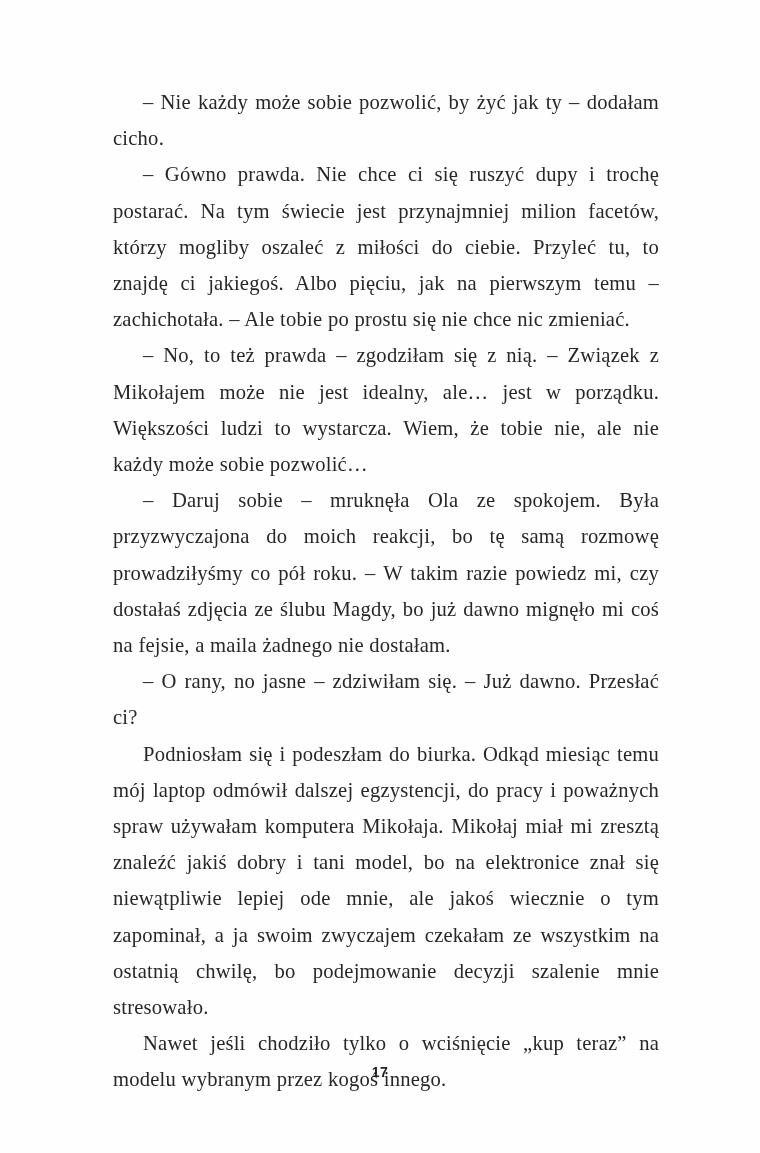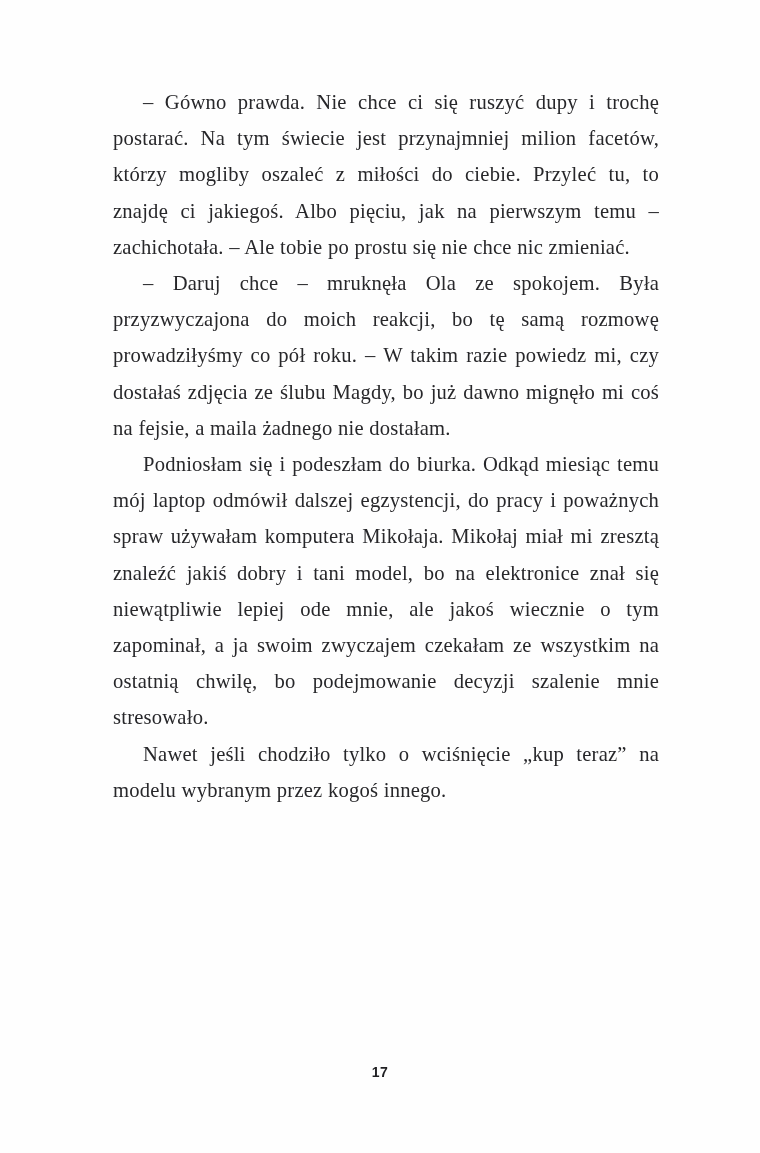--- a/index.html
+++ b/index.html
@@ -67,21 +67,24 @@
     letter-spacing: 0.04em;
     color: #1f1f22;
   }
 </style>
 </head>
 <body>
 
 <div class="page">
 
   <div class="text-block">
+    <p class="paragraph dialogue">– Nie każdy może sobie pozwolić, by żyć jak ty – dodałam cicho.</p>
     <p class="paragraph dialogue">– Gówno prawda. Nie chce ci się ruszyć dupy i trochę postarać. Na tym świecie jest przynajmniej milion facetów, którzy mogliby oszaleć z miłości do ciebie. Przyleć tu, to znajdę ci jakiegoś. Albo pięciu, jak na pierwszym temu – zachichotała. – Ale tobie po prostu się nie chce nic zmieniać.</p>
-    <p class="paragraph dialogue">– Daruj chce – mruknęła Ola ze spokojem. Była przyzwyczajona do moich reakcji, bo tę samą rozmowę prowadziłyśmy co pół roku. – W takim razie powiedz mi, czy dostałaś zdjęcia ze ślubu Magdy, bo już dawno mignęło mi coś na fejsie, a maila żadnego nie dostałam.</p>
+    <p class="paragraph dialogue">– No, to też prawda – zgodziłam się z nią. – Związek z Mikołajem może nie jest idealny, ale… jest w porządku. Większości ludzi to wystarcza. Wiem, że tobie nie, ale nie każdy może sobie pozwolić…</p>
+    <p class="paragraph dialogue">– Daruj sobie – mruknęła Ola ze spokojem. Była przyzwyczajona do moich reakcji, bo tę samą rozmowę prowadziłyśmy co pół roku. – W takim razie powiedz mi, czy dostałaś zdjęcia ze ślubu Magdy, bo już dawno mignęło mi coś na fejsie, a maila żadnego nie dostałam.</p>
+    <p class="paragraph dialogue">– O rany, no jasne – zdziwiłam się. – Już dawno. Przesłać ci?</p>
     <p class="paragraph">Podniosłam się i podeszłam do biurka. Odkąd miesiąc temu mój laptop odmówił dalszej egzystencji, do pracy i poważnych spraw używałam komputera Mikołaja. Mikołaj miał mi zresztą znaleźć jakiś dobry i tani model, bo na elektronice znał się niewątpliwie lepiej ode mnie, ale jakoś wiecznie o tym zapominał, a ja swoim zwyczajem czekałam ze wszystkim na ostatnią chwilę, bo podejmowanie decyzji szalenie mnie stresowało.</p>
     <p class="paragraph">Nawet jeśli chodziło tylko o wciśnięcie „kup teraz” na modelu wybranym przez kogoś innego.</p>
   </div>
 
   <div class="page-number">17</div>
 
 </div>
 
 </body></html>

